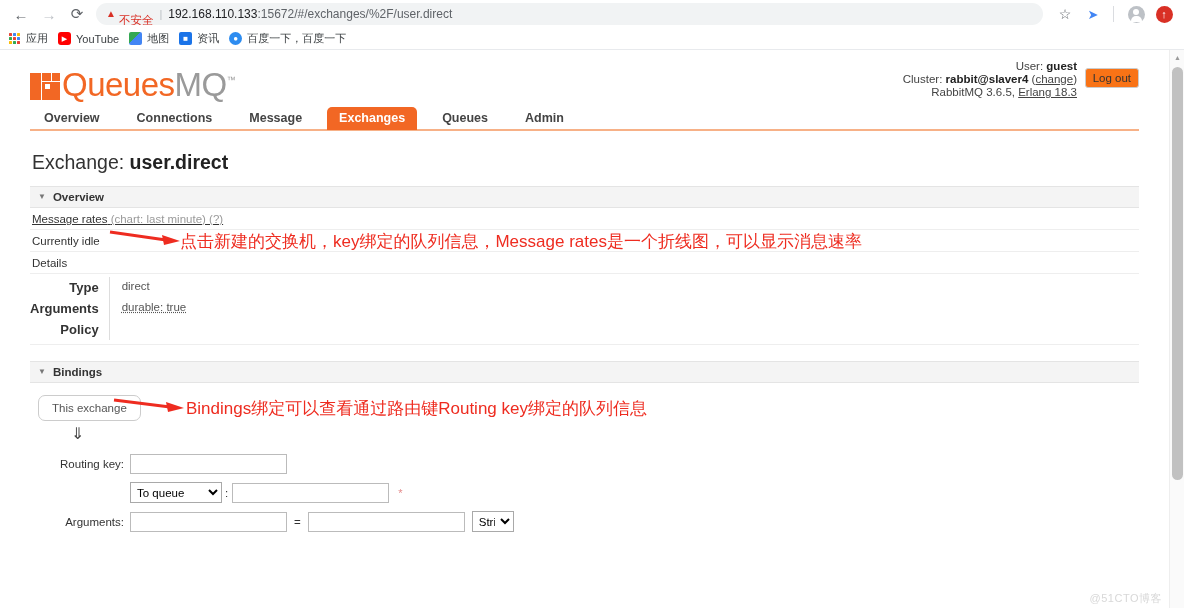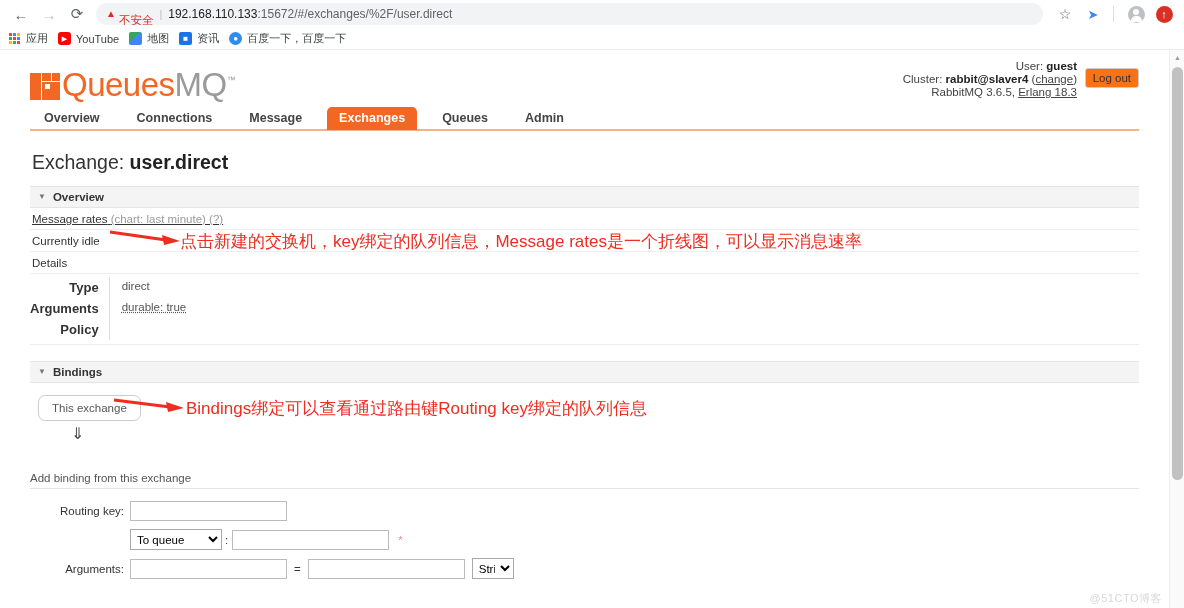--- a/index.html
+++ b/index.html
@@ -577,21 +577,20 @@
     <div class="section-bar" style="margin-top:16px;">
       <span class="caret">▼</span>
       <span class="section-title">Bindings</span>
     </div>
 
     <div class="binding-area">
       <div class="exchange-pill">This exchange</div>
       <div class="down-arrow">⇓</div>
     </div>
 
-    <div class="add-binding-label">Add binding from this exchange</div>
 
     <div class="form">
       <div class="form-row">
         <div class="label-cell">Routing key:</div>
         <input class="txt txt-wide" type="text" value="" style="">
       </div>
 
       <div class="form-row">
         <div class="label-cell"></div>
         <select class="sel sel-queue">

